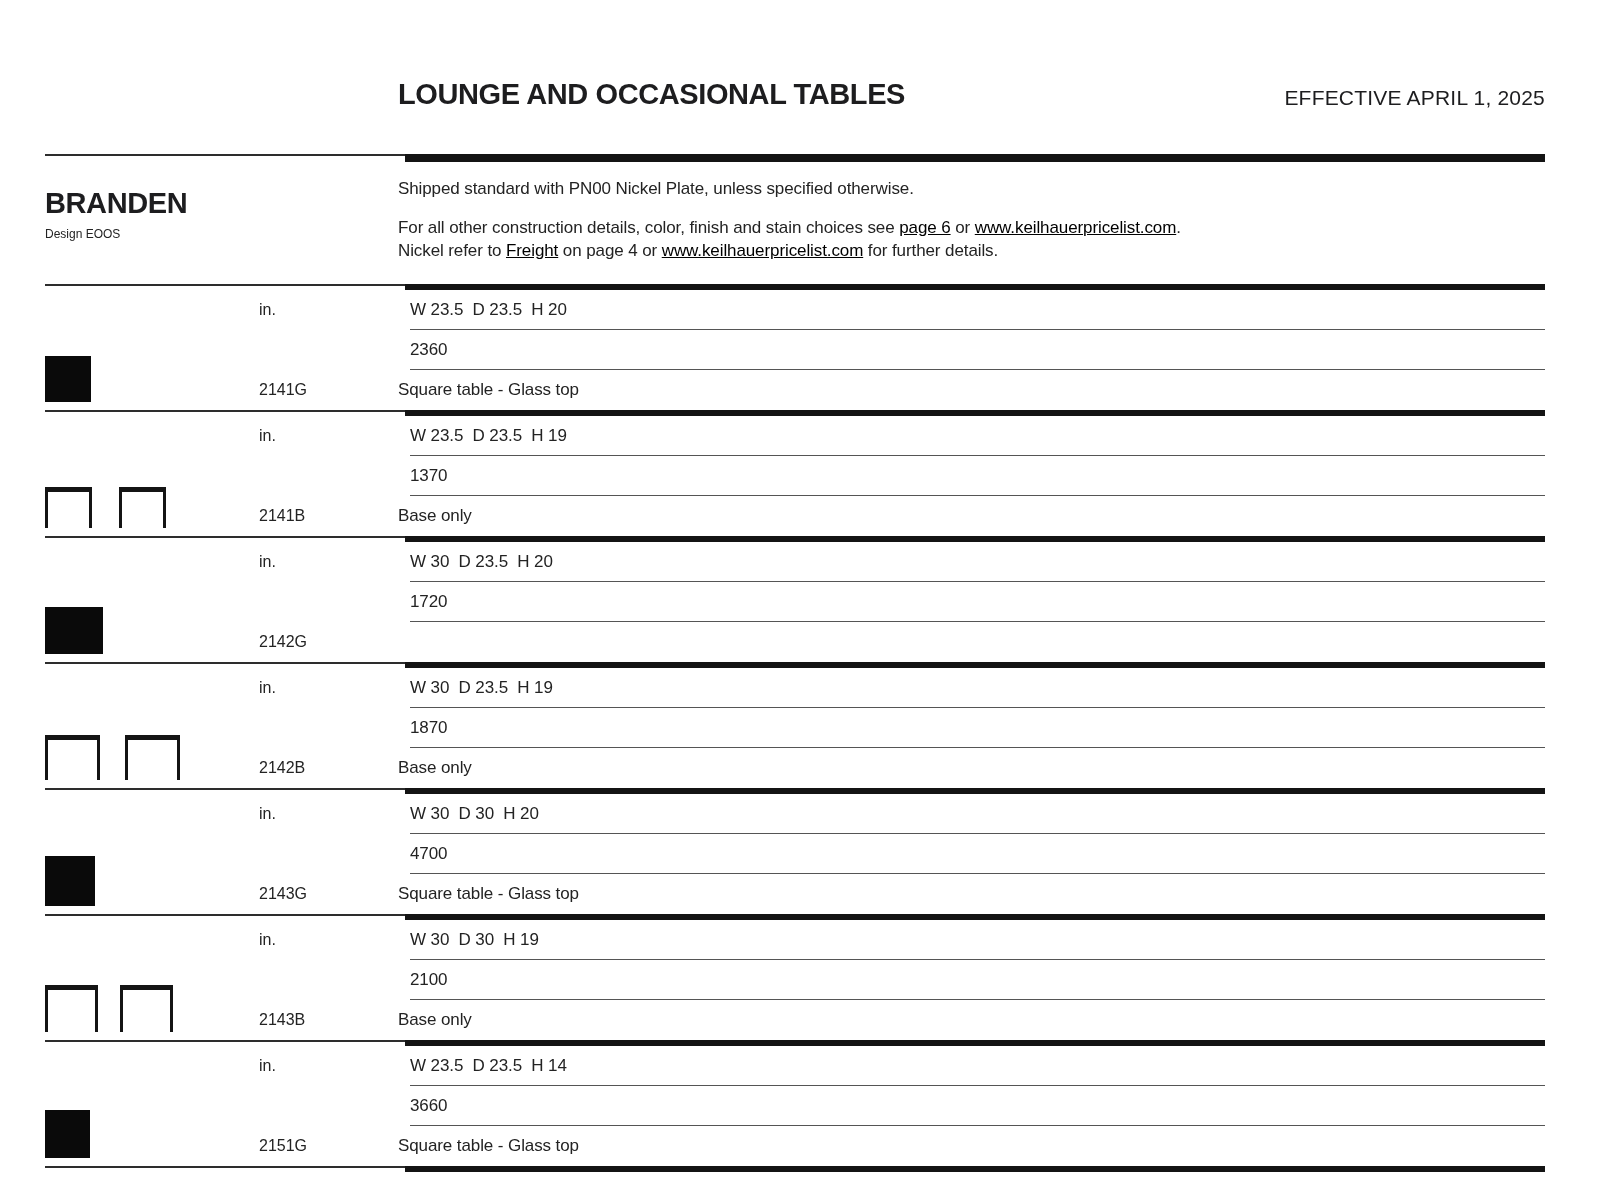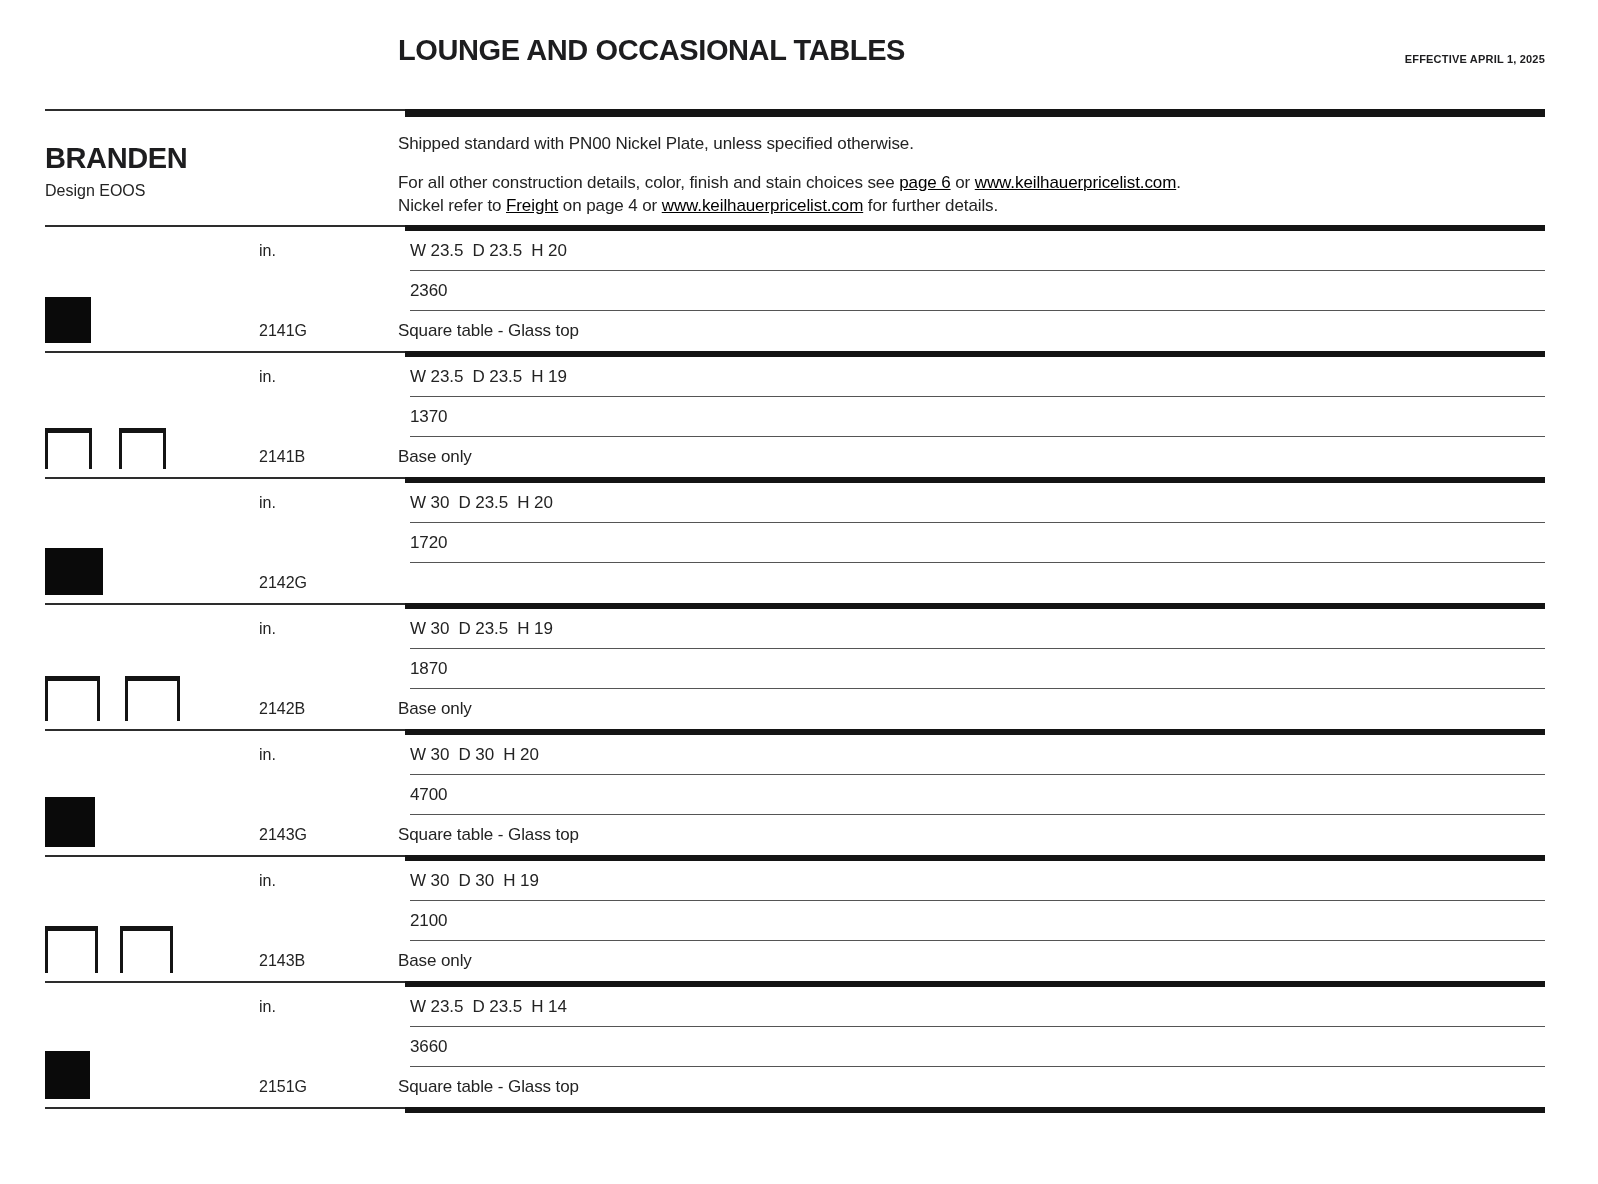--- a/index.html
+++ b/index.html
@@ -5,42 +5,42 @@
   html,body { margin:0; padding:0; background:#ffffff; }
   body {
     width:1598px; height:1184px;
     font-family:"Liberation Sans","DejaVu Sans",sans-serif;
     color:#232323;
     -webkit-font-smoothing:antialiased;
   }
   .page { padding:0 53px 0 45px; }
 
   
-  .hdr { margin-top:36px; display:flex; align-items:flex-end; }
+  .hdr { margin-top:79px; display:flex; align-items:center; }
   .hdr-title {
     margin-left:353px; font-size:29px; font-weight:700;
     letter-spacing:-0.4px; line-height:1; color:#1d1d1f;
   }
   .hdr-eff {
-    margin-left:auto; font-size:11px; font-weight:700;
+    margin-left:auto; font-size:21px; font-weight:400;
     letter-spacing:0.2px; margin-top:7px; color:#1d1d1f;
   }
 
   
   .sep { display:flex; align-items:flex-start; }
   .sep-l { width:360px; height:2px; background:#2d2d2d; }
   .sep-r { flex:1; height:6px; background:#141414; }
   .sep.top { margin-top:44px; }
   .sep.top .sep-r { height:8px; }
 
   
-  .intro { display:grid; grid-template-columns:353px 1fr; padding:15px 0 8px 0; }
+  .intro { display:grid; grid-template-columns:353px 1fr; padding:15px 0 22px 0; }
   .family { margin-top:12px; }
   .family-name { font-size:29px; font-weight:700; letter-spacing:-0.4px; line-height:1; color:#1d1d1f; }
-  .family-designer { font-size:16px; margin-top:9px; color:#232323; }
+  .family-designer { font-size:12px; margin-top:9px; color:#232323; }
   .notes { font-size:17px; letter-spacing:-0.1px; line-height:23px; }
   .notes p { margin:0; }
   .notes p + p.grp { margin-top:16px; }
   a.link { color:#000000; text-decoration:underline; cursor:pointer; }
 
   
   .prow { display:grid; grid-template-columns:214px 139px 1fr; grid-template-rows:40px 40px 40px; }
   .cell-icon { grid-column:1; grid-row:1/4; display:flex; align-items:flex-end; padding-bottom:8px; }
   .c2 { grid-column:2; display:flex; align-items:center; font-size:16px; }
   .c3 { grid-column:3; display:flex; align-items:center; font-size:17px; letter-spacing:-0.1px; }

